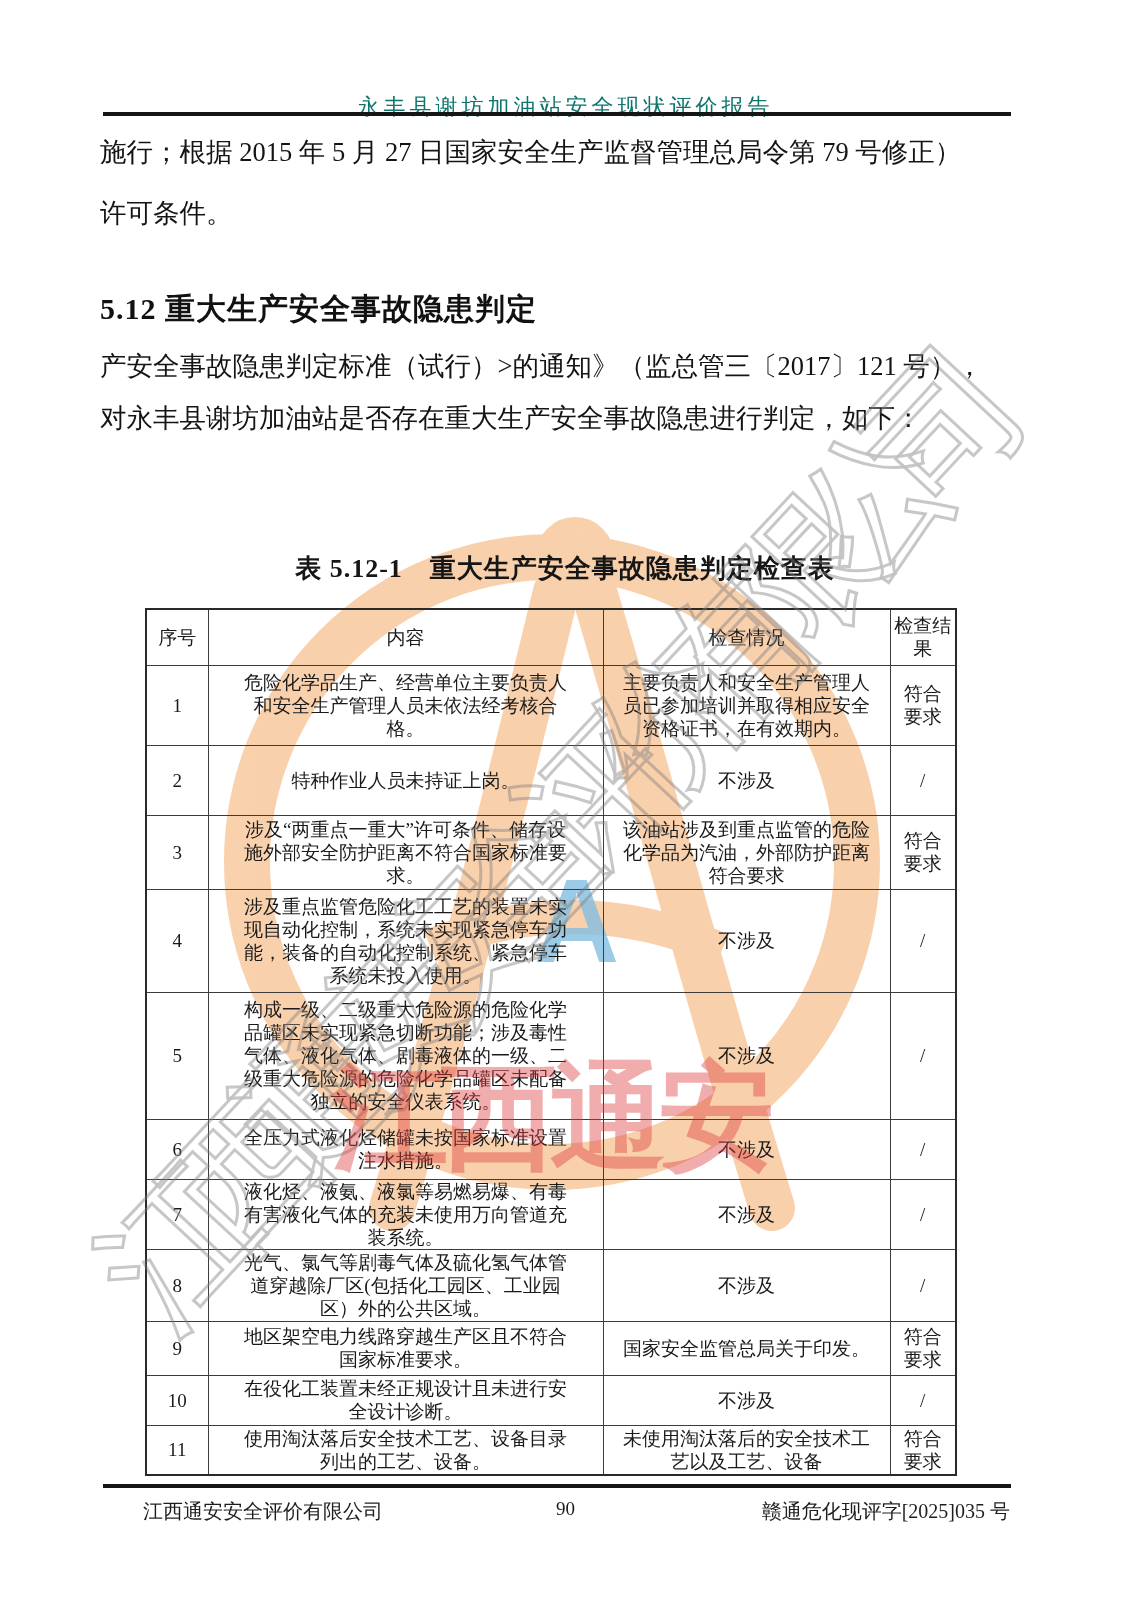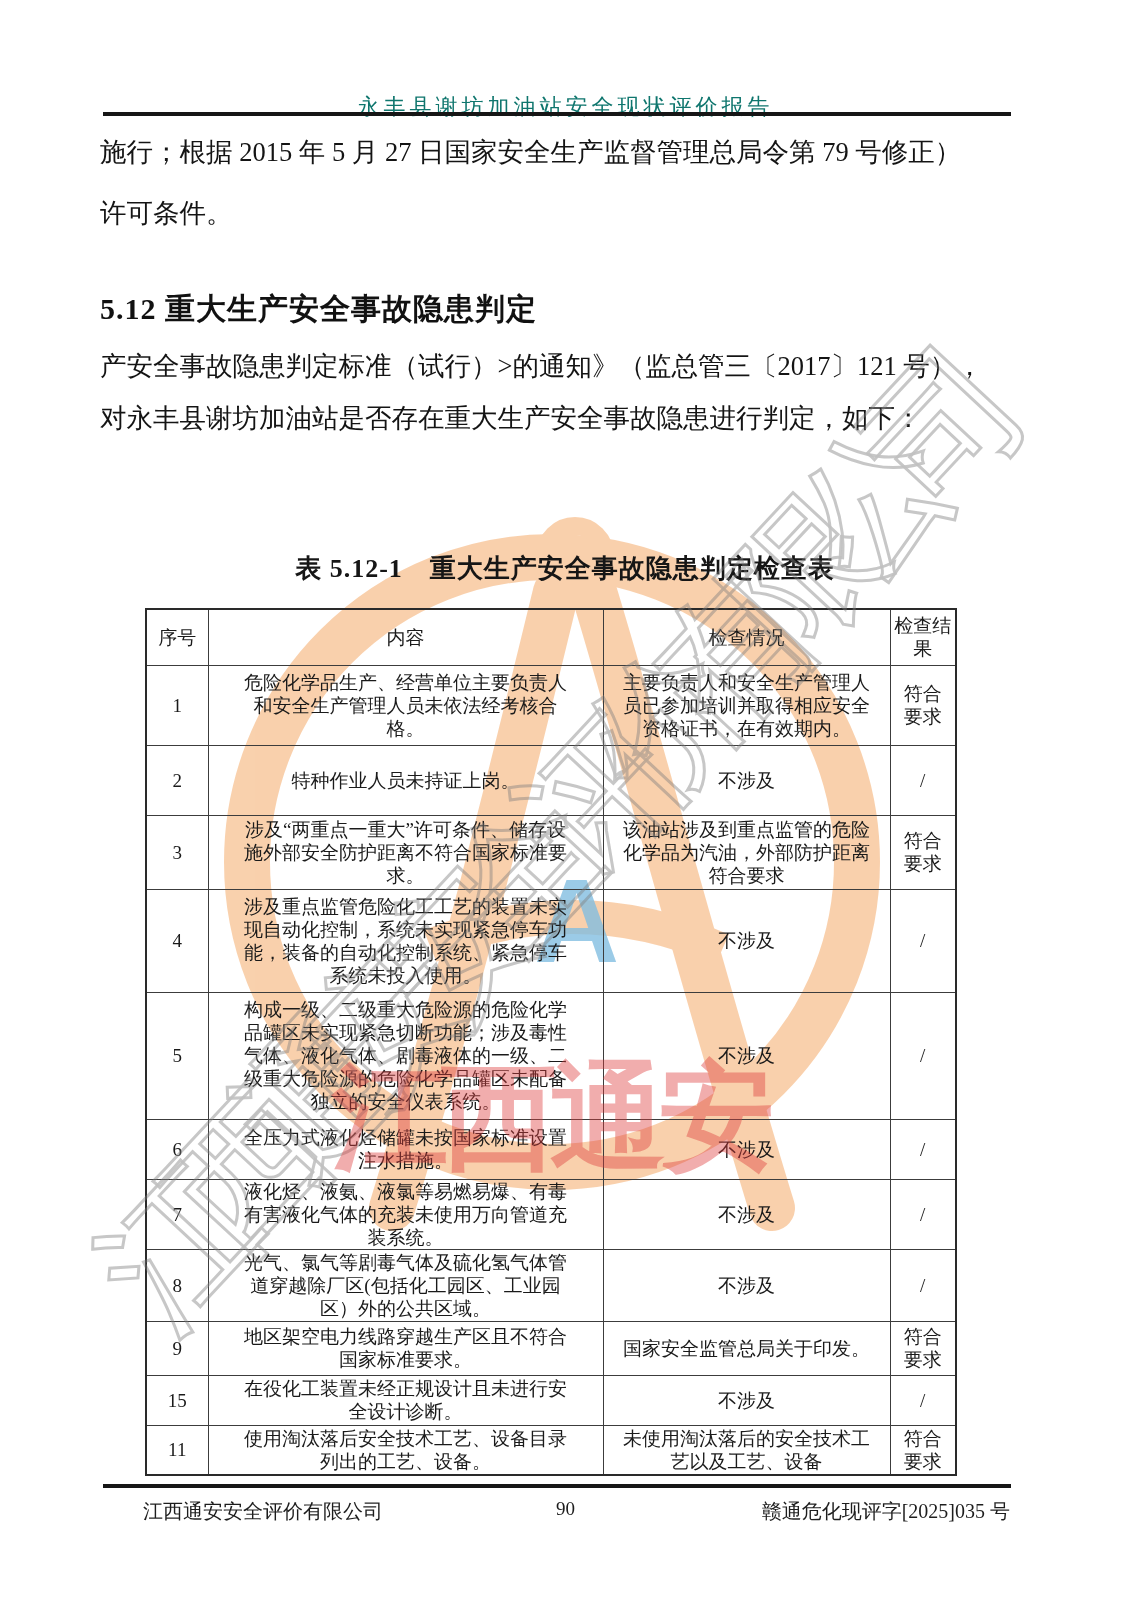--- a/index.html
+++ b/index.html
@@ -173,21 +173,21 @@
       <td class="cell-status">不涉及</td>
       <td class="cell-result">/</td>
     </tr>
     <tr class="rh9">
       <td>9</td>
       <td class="cell-content">地区架空电力线路穿越生产区且不符合国家标准要求。</td>
       <td class="cell-status">国家安全监管总局关于印发。</td>
       <td class="cell-result">符合要求</td>
     </tr>
     <tr class="rh10">
-      <td>15</td>
+      <td>10</td>
       <td class="cell-content">在役化工装置未经正规设计且未进行安全设计诊断。</td>
       <td class="cell-status">不涉及</td>
       <td class="cell-result">/</td>
     </tr>
     <tr class="rh11">
       <td>11</td>
       <td class="cell-content">使用淘汰落后安全技术工艺、设备目录列出的工艺、设备。</td>
       <td class="cell-status">未使用淘汰落后的安全技术工艺以及工艺、设备</td>
       <td class="cell-result">符合要求</td>
     </tr>

